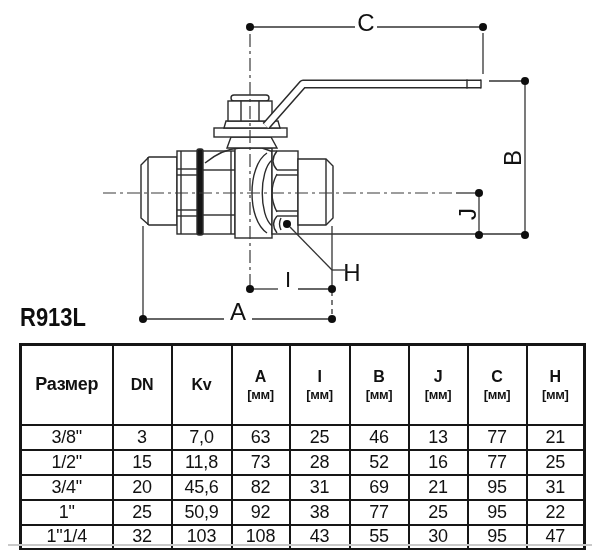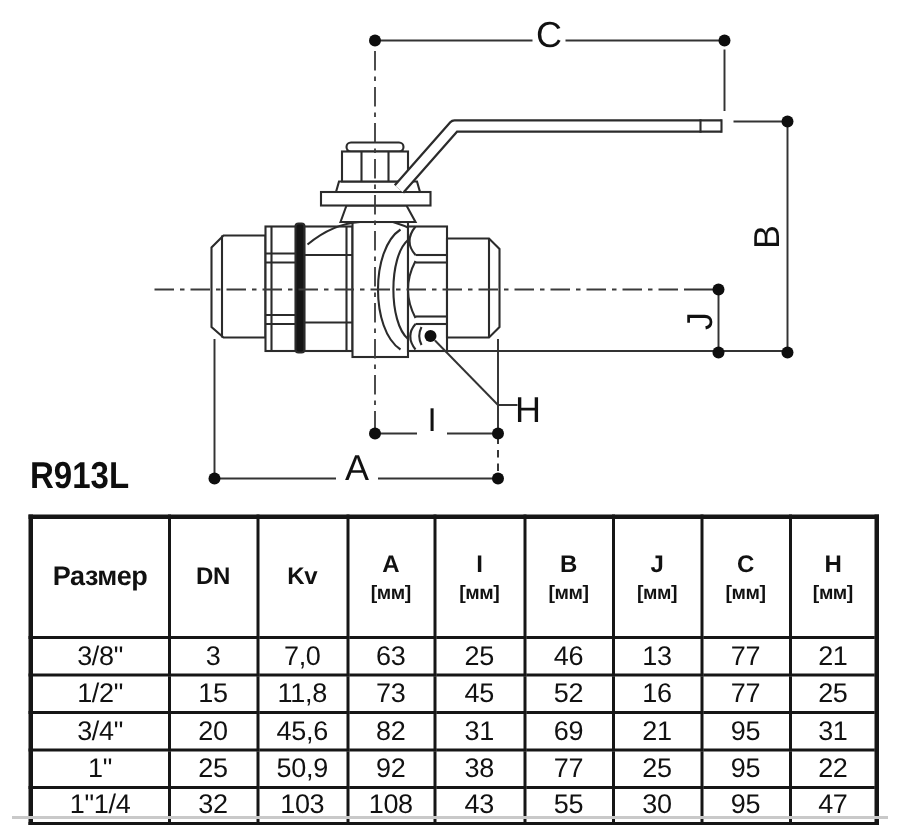--- a/index.html
+++ b/index.html
@@ -203,21 +203,21 @@
           <td>46</td>
           <td>13</td>
           <td>77</td>
           <td>21</td>
         </tr>
         <tr>
           <td>1/2"</td>
           <td>15</td>
           <td>11,8</td>
           <td>73</td>
-          <td>45</td>
+          <td>28</td>
           <td>52</td>
           <td>16</td>
           <td>77</td>
           <td>25</td>
         </tr>
         <tr>
           <td>3/4"</td>
           <td>20</td>
           <td>45,6</td>
           <td>82</td>

